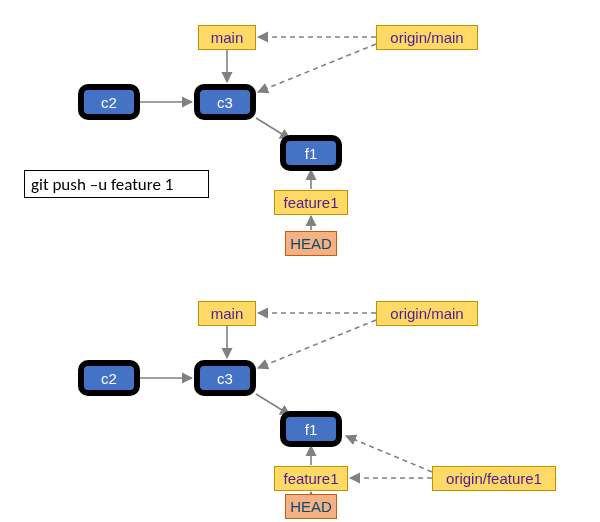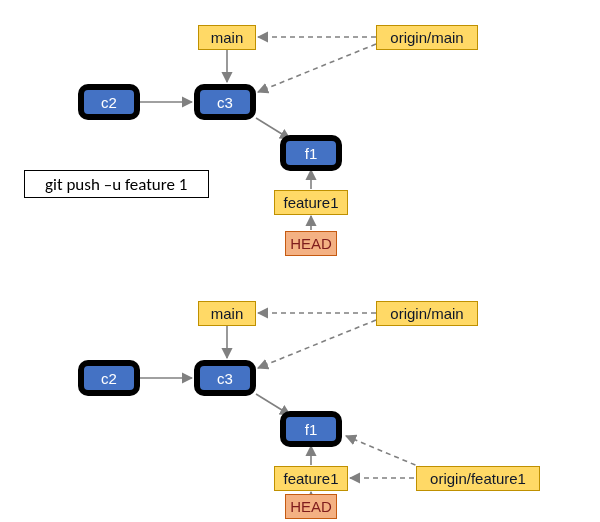--- a/index.html
+++ b/index.html
@@ -1,20 +1,20 @@
 <!DOCTYPE html>
 <html><head>
 <meta charset="utf-8">
 <style>
   html, body { margin:0; padding:0; }
   body { width:600px; height:522px; font-family:"Segoe UI",Arial,sans-serif; background:#fff; position:relative; }
   .node { position:absolute; display:flex; align-items:center; justify-content:center; box-sizing:border-box; font-size:15px; line-height:1; }
   .commit { background:#4472C4; color:#fff; border:6px solid #000000; border-radius:10px; }
-  .branch { background:#FFD966; color:#0f172a; border:1px solid #BF9000; }
-  .head   { background:#F4B183; color:#7f1d1d; border:1px solid #C55A11; }
+  .branch { background:#FFD966; color:#4c1d95; border:1px solid #BF9000; }
+  .head   { background:#F4B183; color:#0c4a6e; border:1px solid #C55A11; }
   .label  { background:#fff; color:#000; border:1px solid #000; font-size:17px; font-family:Calibri,Arial,sans-serif; }
   svg.arrows { position:absolute; top:0; left:0; width:600px; height:522px; pointer-events:none; }
 </style>
 </head>
 <body>
 
 <svg class="arrows" viewBox="0 0 600 522">
   <defs>
     <marker id="ah" viewBox="0 0 10 10" refX="9" refY="5" markerWidth="7" markerHeight="7" orient="auto-start-reverse">
       <path d="M 0 0 L 10 5 L 0 10 z" fill="#808080"></path>
@@ -56,22 +56,22 @@
   </g>
 </svg>
 
 <div class="node branch" style="left:198px; top:25px; width:58px; height:25px;">main</div>
 <div class="node branch" style="left:376px; top:25px; width:102px; height:25px;">origin/main</div>
 <div class="node commit" style="left:78px; top:84px; width:62px; height:36px;">c2</div>
 <div class="node commit" style="left:194px; top:84px; width:62px; height:36px;">c3</div>
 <div class="node commit" style="left:280px; top:135px; width:62px; height:36px;">f1</div>
 <div class="node branch" style="left:274px; top:190px; width:74px; height:25px;">feature1</div>
 <div class="node head" style="left:285px; top:231px; width:52px; height:25px;">HEAD</div>
-<div class="node label" style="left:24px; top:170px; width:185px; height:28px; justify-content:flex-start; padding-left:20px;">git push –u feature 1</div>
+<div class="node label" style="left:24px; top:170px; width:185px; height:28px; justify-content:flex-start; padding-left:6px;">git push –u feature 1</div>
 
 <div class="node branch" style="left:198px; top:301px; width:58px; height:25px;">main</div>
 <div class="node branch" style="left:376px; top:301px; width:102px; height:25px;">origin/main</div>
 <div class="node commit" style="left:78px; top:360px; width:62px; height:36px;">c2</div>
 <div class="node commit" style="left:194px; top:360px; width:62px; height:36px;">c3</div>
 <div class="node commit" style="left:280px; top:411px; width:62px; height:36px;">f1</div>
 <div class="node branch" style="left:274px; top:466px; width:74px; height:25px;">feature1</div>
-<div class="node branch" style="left:416px; top:466px; width:124px; height:25px;">origin/feature1</div>
+<div class="node branch" style="left:432px; top:466px; width:124px; height:25px;">origin/feature1</div>
 <div class="node head" style="left:285px; top:494px; width:52px; height:25px;">HEAD</div>
 
 </body></html>

